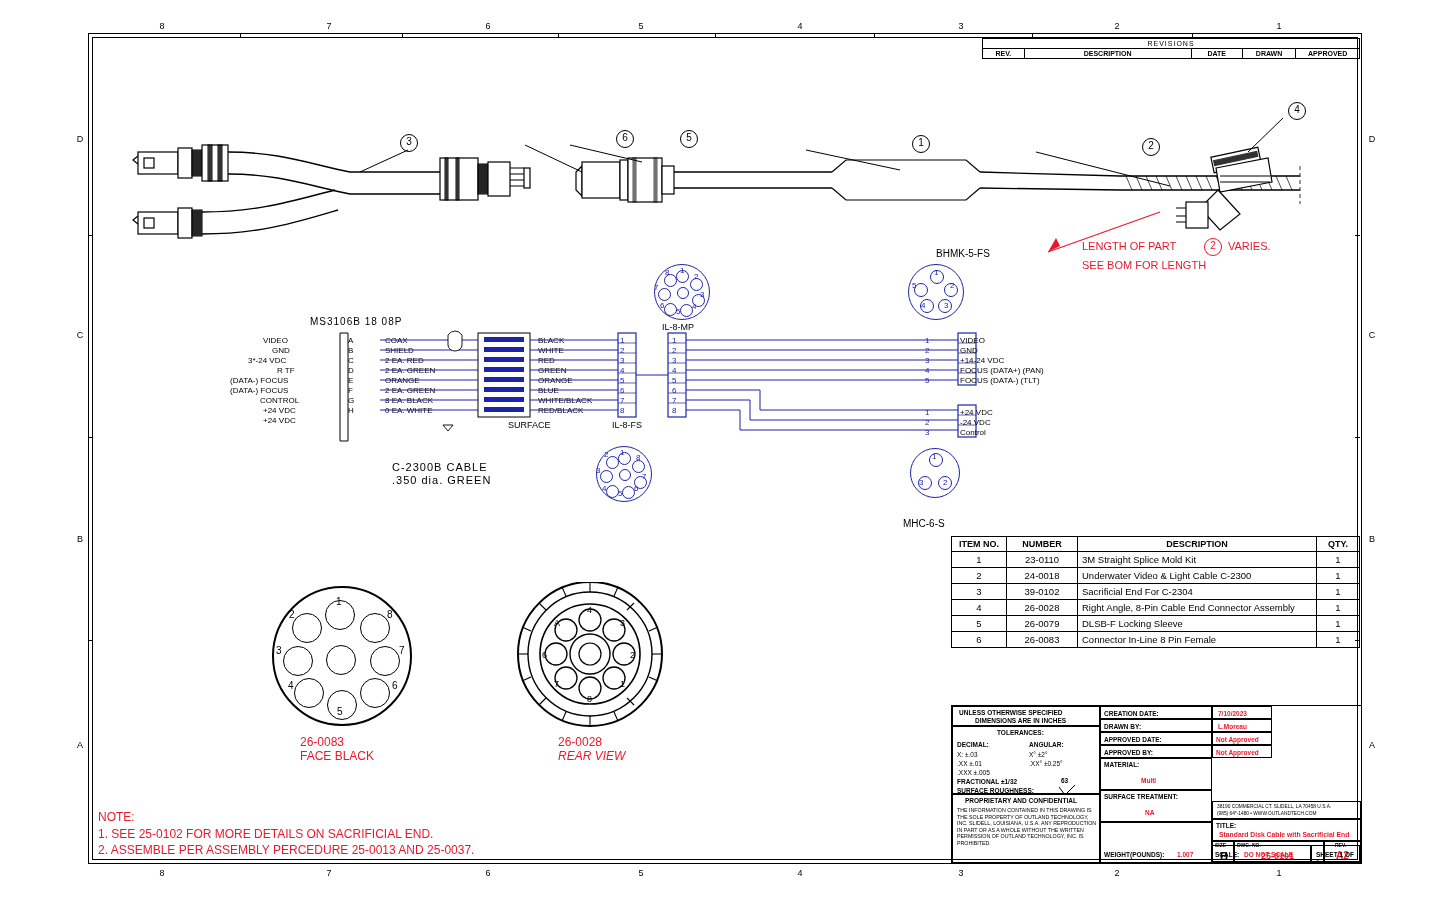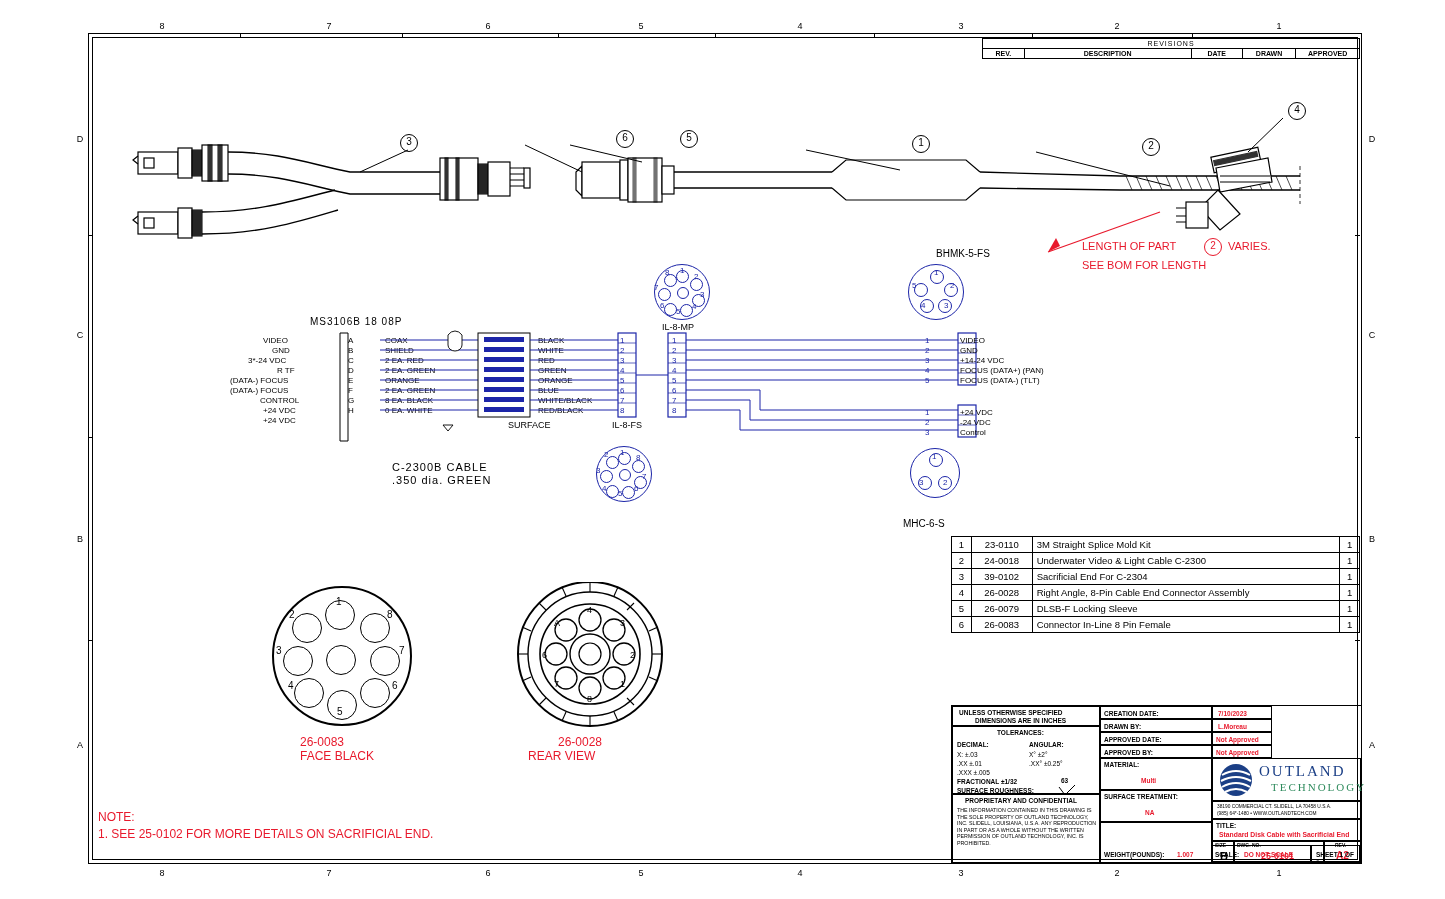--- a/index.html
+++ b/index.html
@@ -514,24 +514,30 @@
         <text x="108" y="44">3</text>
       <text x="118" y="76">2</text>
         <text x="108" y="105">1</text>
       <text x="75" y="120">8</text>
         <text x="42" y="105">7</text>
       <text x="30" y="76">6</text>
         <text x="42" y="44">A</text>
     </g>
   </svg>
   <div class="lbl red" style="left:558px;top:735px;font-size:12px;">26-0028</div>
-  <div class="lbl red" style="left:528px;top:749px;font-size:12px;">REAR VIEW</div>
+  <div class="lbl red" style="left:558px;top:749px;font-size:12px;font-style:italic;">REAR VIEW</div>
 
   <table class="bom">
     <tbody>
+        <tr>
+      <th class="w-item">ITEM NO.</th>
+      <th class="w-num">NUMBER</th>
+      <th>DESCRIPTION</th>
+      <th class="w-qty">QTY.</th>
+    </tr>
     <tr>
       <td class="c">1</td>
       <td class="c">23-0110</td>
       <td>3M Straight Splice Mold Kit</td>
       <td class="c">1</td>
     </tr>
     <tr>
       <td class="c">2</td>
       <td class="c">24-0018</td>
       <td>Underwater Video &amp; Light Cable C-2300</td>
@@ -621,31 +627,20 @@
     </div>
     <div class="tbcell" style="left:148px;top:84px;width:112px;height:32px;">
       <div class="tbtext" style="left:3px;top:2px;font-weight:bold;">SURFACE TREATMENT:</div>
       <div class="tbtext tb-red" style="left:44px;top:18px;font-weight:bold;">NA</div>
     </div>
     <div class="tbcell" style="left:148px;top:116px;width:112px;height:41px;">
       <div class="tbtext" style="left:3px;top:28px;font-weight:bold;">WEIGHT(POUNDS):</div>
       <div class="tbtext tb-red" style="left:76px;top:28px;font-weight:bold;">1.007</div>
     </div>
 
-    <div class="tbcell" style="left:260px;top:52px;width:149px;height:43px;">
-      <svg style="position:absolute;left:6px;top:4px;" width="34" height="34">
-        <circle cx="17" cy="17" r="16" fill="#1b3f86"></circle>
-        <path d="M3 12 Q17 4 31 12" stroke="#fff" fill="none" stroke-width="2"></path>
-        <path d="M2 18 Q17 10 32 18" stroke="#fff" fill="none" stroke-width="2"></path>
-        <path d="M3 24 Q17 16 31 24" stroke="#fff" fill="none" stroke-width="2"></path>
-        <path d="M6 29 Q17 23 28 29" stroke="#fff" fill="none" stroke-width="2"></path>
-      </svg>
-      <div class="logo-txt" style="left:46px;top:4px;font-size:15px;color:#1b3f86;">OUTLAND</div>
-      <div class="logo-txt" style="left:58px;top:22px;font-size:11px;color:#2e8a5c;">TECHNOLOGY</div>
-    </div>
     <div class="tbcell" style="left:260px;top:95px;width:149px;height:18px;">
       <div class="tbtext" style="left:4px;top:2px;font-size:4.8px;">38190 COMMERCIAL CT. SLIDELL, LA 70458 U.S.A.</div>
       <div class="tbtext" style="left:4px;top:9px;font-size:4.8px;">(985) 64*-1480 •   WWW.OUTLANDTECH.COM</div>
     </div>
     <div class="tbcell" style="left:260px;top:113px;width:149px;height:22px;">
       <div class="tbtext" style="left:3px;top:2px;font-weight:bold;">TITLE:</div>
       <div class="tbtext tb-red" style="left:6px;top:11px;font-weight:bold;font-size:6.8px;">Standard Disk Cable with Sacrificial End</div>
     </div>
     <div class="tbcell" style="left:260px;top:135px;width:22px;height:22px;">
       <div class="tbtext" style="left:2px;top:1px;font-size:5px;font-weight:bold;">SIZE</div>
@@ -664,14 +659,15 @@
   <div class="tbcell" style="left:1211px;top:845px;width:100px;height:17px;">
     <div class="tbtext" style="left:3px;top:5px;font-weight:bold;">SCALE:</div>
     <div class="tbtext tb-red" style="left:32px;top:5px;font-weight:bold;">DO NOT SCALE</div>
   </div>
   <div class="tbcell" style="left:1311px;top:845px;width:49px;height:17px;">
     <div class="tbtext" style="left:4px;top:5px;font-weight:bold;">SHEET 1 OF 1</div>
   </div>
 
   <div class="lbl red" style="left:98px;top:810px;font-size:12px;">NOTE:</div>
   <div class="lbl red" style="left:98px;top:827px;font-size:12px;">1.    SEE 25-0102 FOR MORE DETAILS ON SACRIFICIAL END.</div>
+  <div class="lbl red" style="left:98px;top:843px;font-size:12px;">2.    ASSEMBLE PER ASSEMBLY PERCEDURE 25-0013 AND 25-0037.</div>
 
 </div>
 
 </body></html>

